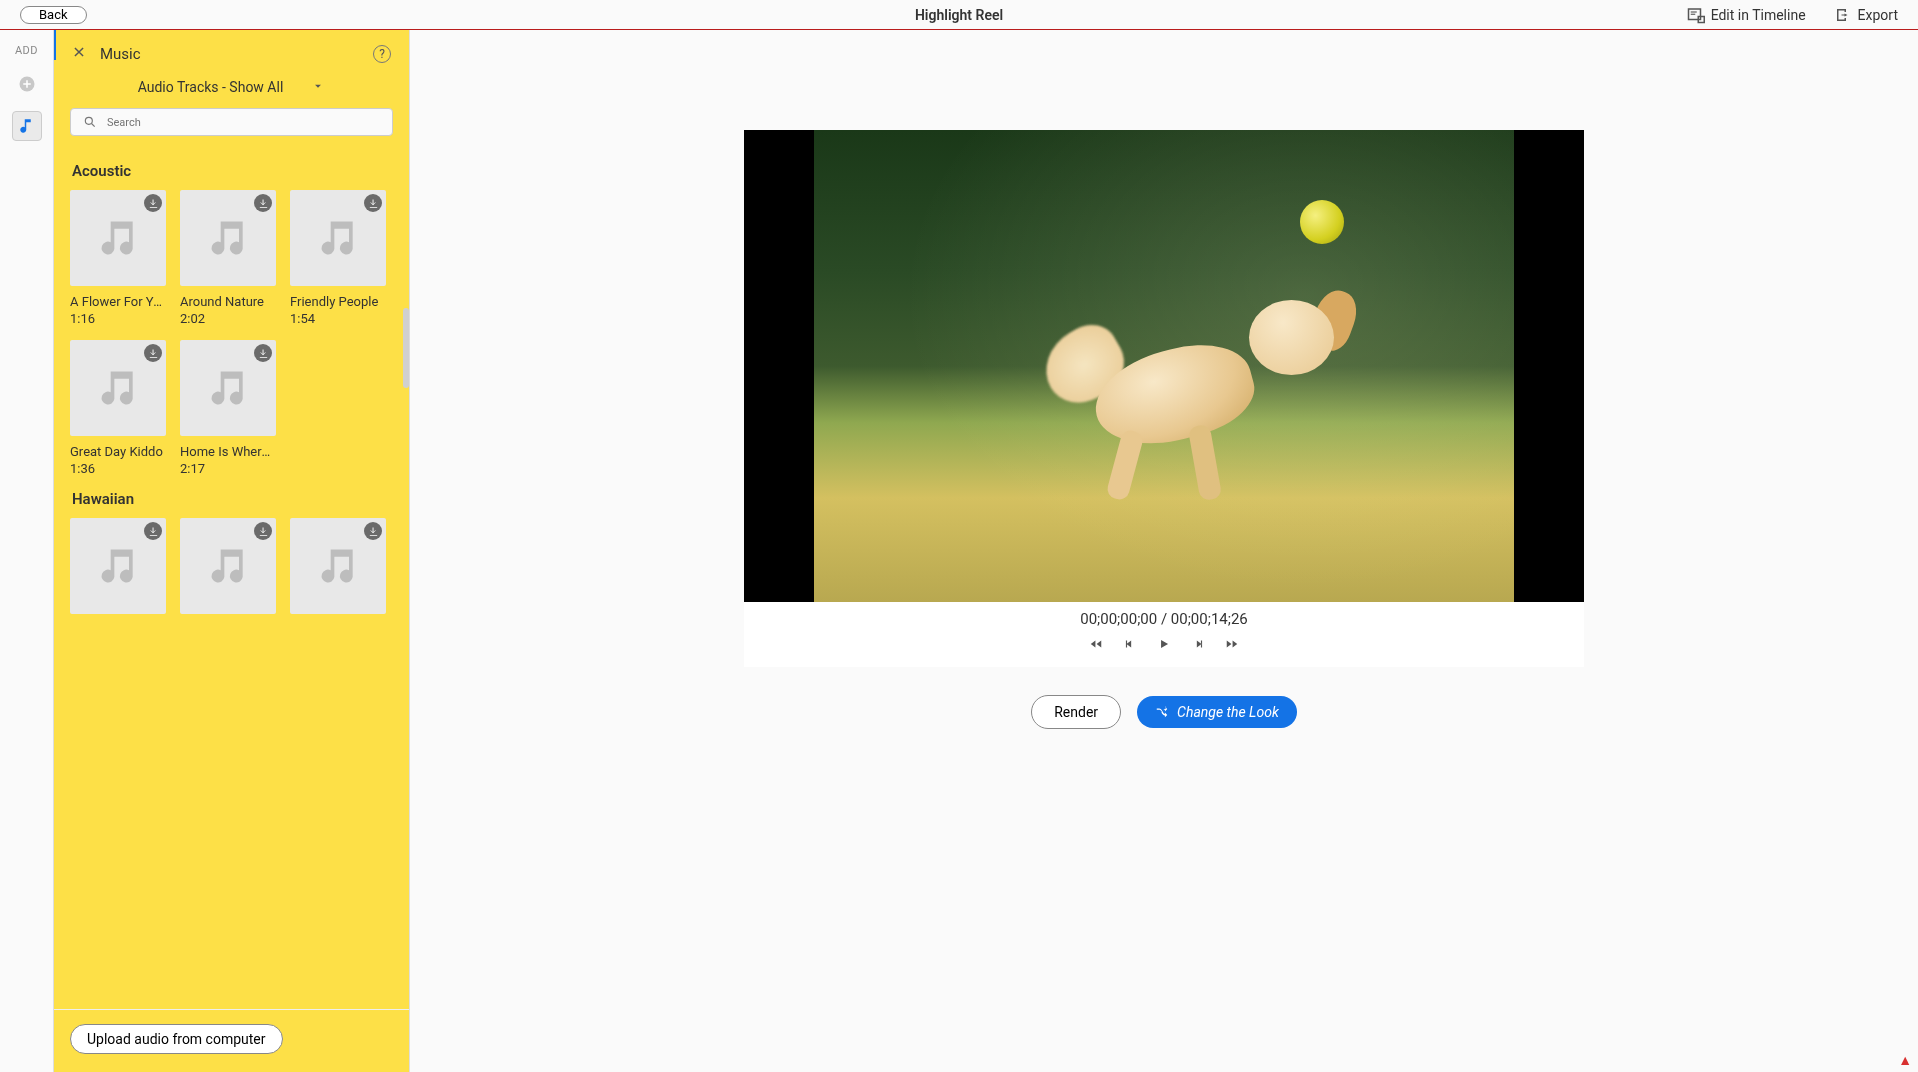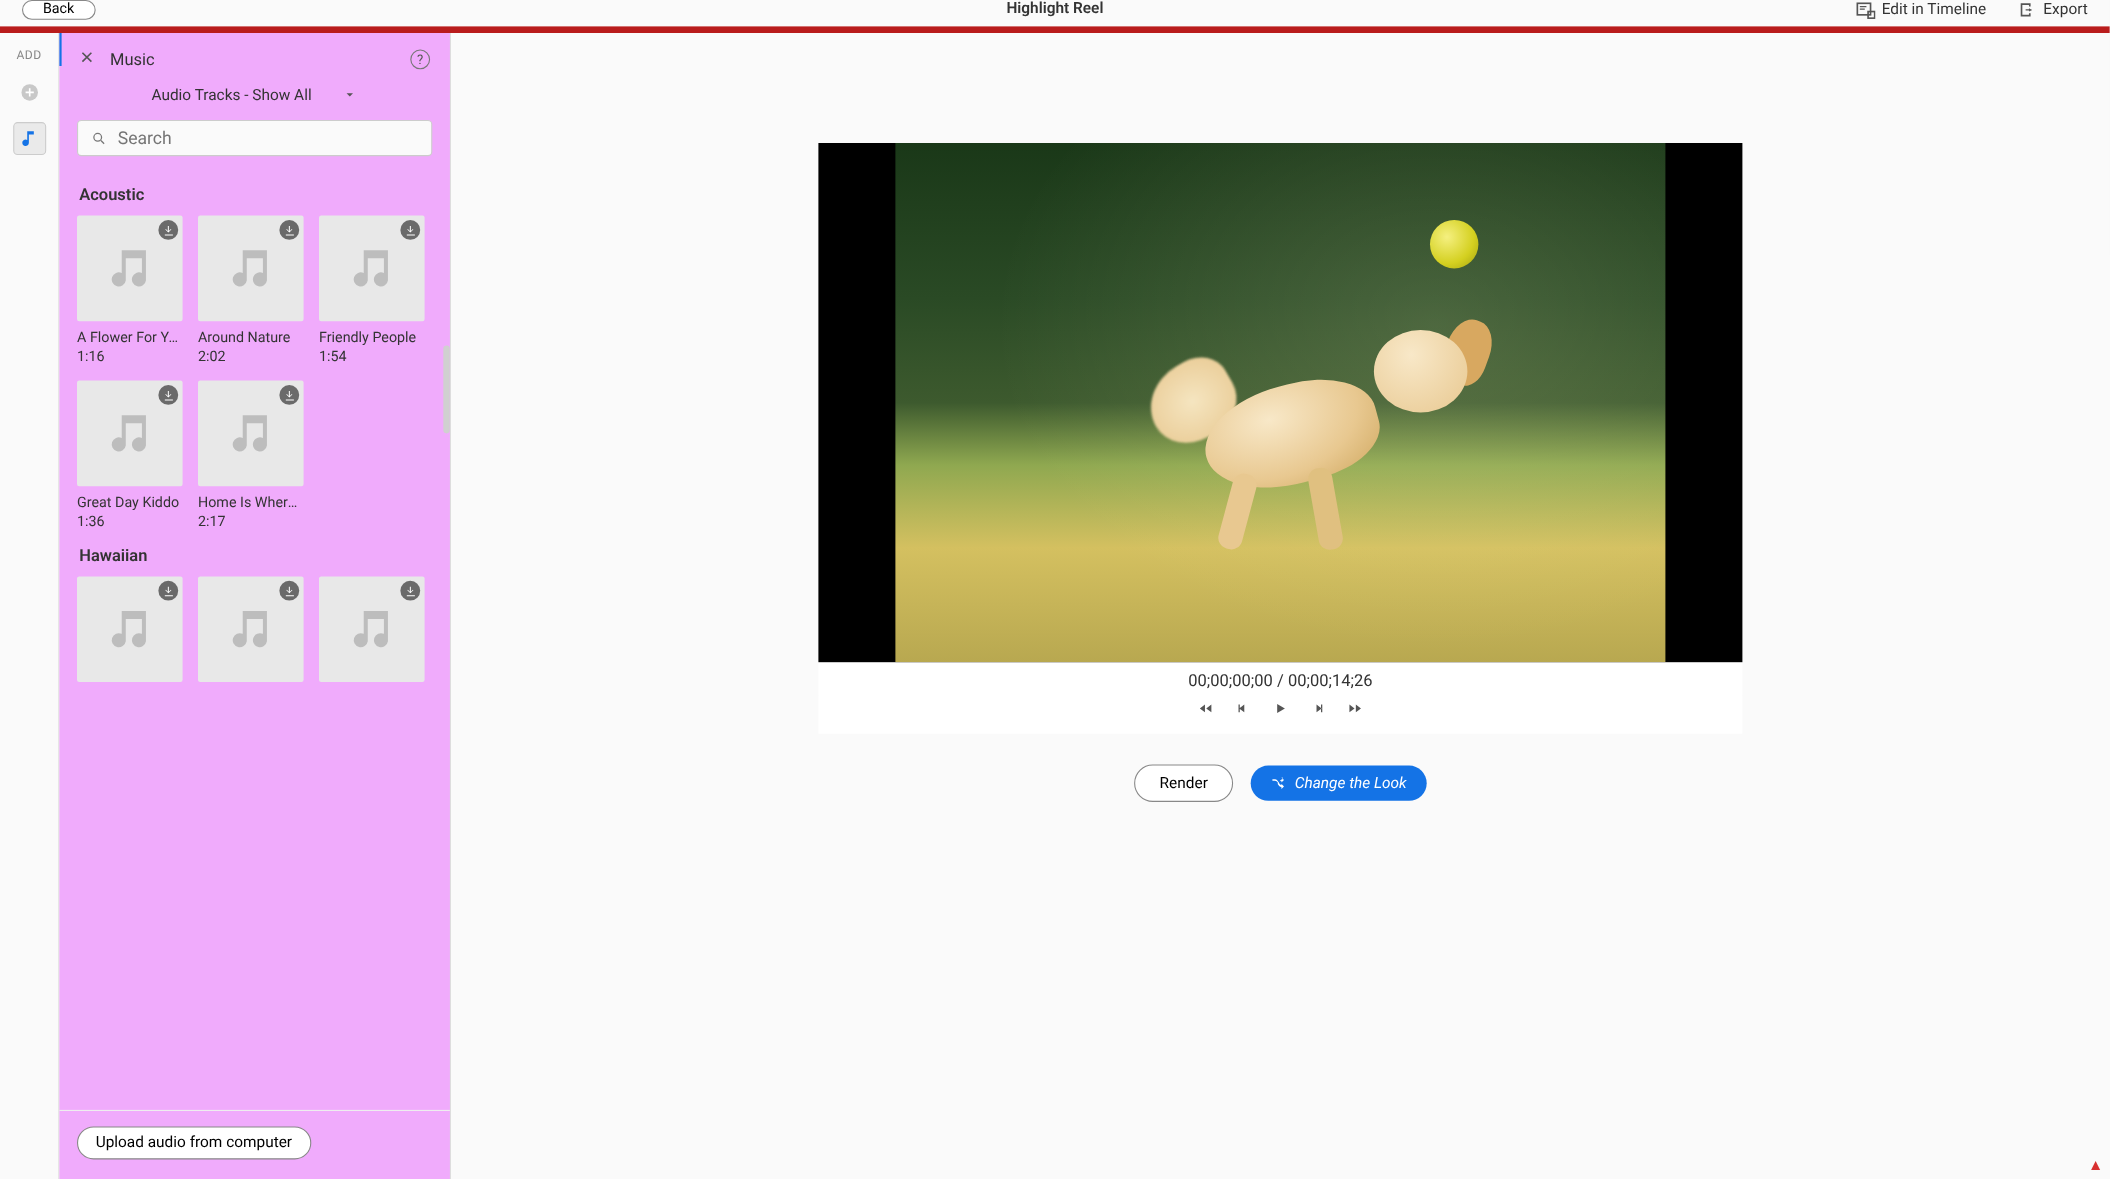--- a/index.html
+++ b/index.html
@@ -1,23 +1,23 @@
 <!DOCTYPE html>
 <html><head>
 <meta charset="utf-8">
 <style>
 * { box-sizing: border-box; margin: 0; padding: 0; font-family: -apple-system, BlinkMacSystemFont, "Segoe UI", Roboto, sans-serif; }
 body { background: #f5f5f5; overflow: hidden; }
 
 .topbar {
   height: 30px;
   background: #fafafa;
-  border-bottom: 6px solid #b91c1c;
+  border-bottom: 1px solid #b91c1c;
   display: flex;
-  align-items: flex-start;
+  align-items: center;
   position: relative;
 }
 .back-btn {
   margin-left: 20px;
   padding: 0px 18px;
   border: 1px solid #888;
   background: #fff;
   border-radius: 12px;
   font-size: 13px;
   cursor: pointer;
@@ -65,21 +65,21 @@
 .rail-btn {
   width: 30px; height: 30px;
   display:flex;align-items:center;justify-content:center;
   border-radius:4px; cursor:pointer;
 }
 .rail-btn.active { background:#eaeaea; border:1px solid #ccc; }
 .rail-btn svg{width:18px;height:18px;}
 
 .music-panel {
   width: 356px;
-  background:#f0abfc;
+  background:#fde047;
   border-right:1px solid #ddd;
   display:flex;
   flex-direction:column;
   position:relative;
 }
 .panel-head{
   display:flex;align-items:center;
   padding:14px 18px 10px 18px;
   gap:14px;
 }
@@ -92,21 +92,21 @@
   padding:6px 0 12px 0;font-size:14px;color:#333;
 }
 .chev-down{color:#555;}
 
 .search-wrap{padding:0 16px 12px 16px;}
 .search-box{
   display:flex;align-items:center;gap:10px;
   border:1px solid #ccc;border-radius:4px;
   padding:6px 12px;background:#fafafa;
 }
-.search-box input{border:none;outline:none;background:transparent;font-size:16px;flex:1;}
+.search-box input{border:none;outline:none;background:transparent;font-size:11px;flex:1;}
 .search-box svg{width:14px;height:14px;fill:#777;}
 
 .tracks-scroll{flex:1;overflow-y:auto;padding:0 16px;position:relative;}
 .cat-title{font-weight:600;font-size:15px;color:#333;margin:14px 0 10px 2px;}
 .track-grid{display:flex;flex-wrap:wrap;gap:14px;}
 .track-card{width:96px;cursor:pointer;}
 .track-thumb{
   width:96px;height:96px;background:#e8e8e8;border-radius:2px;
   position:relative;display:flex;align-items:center;justify-content:center;
 }

